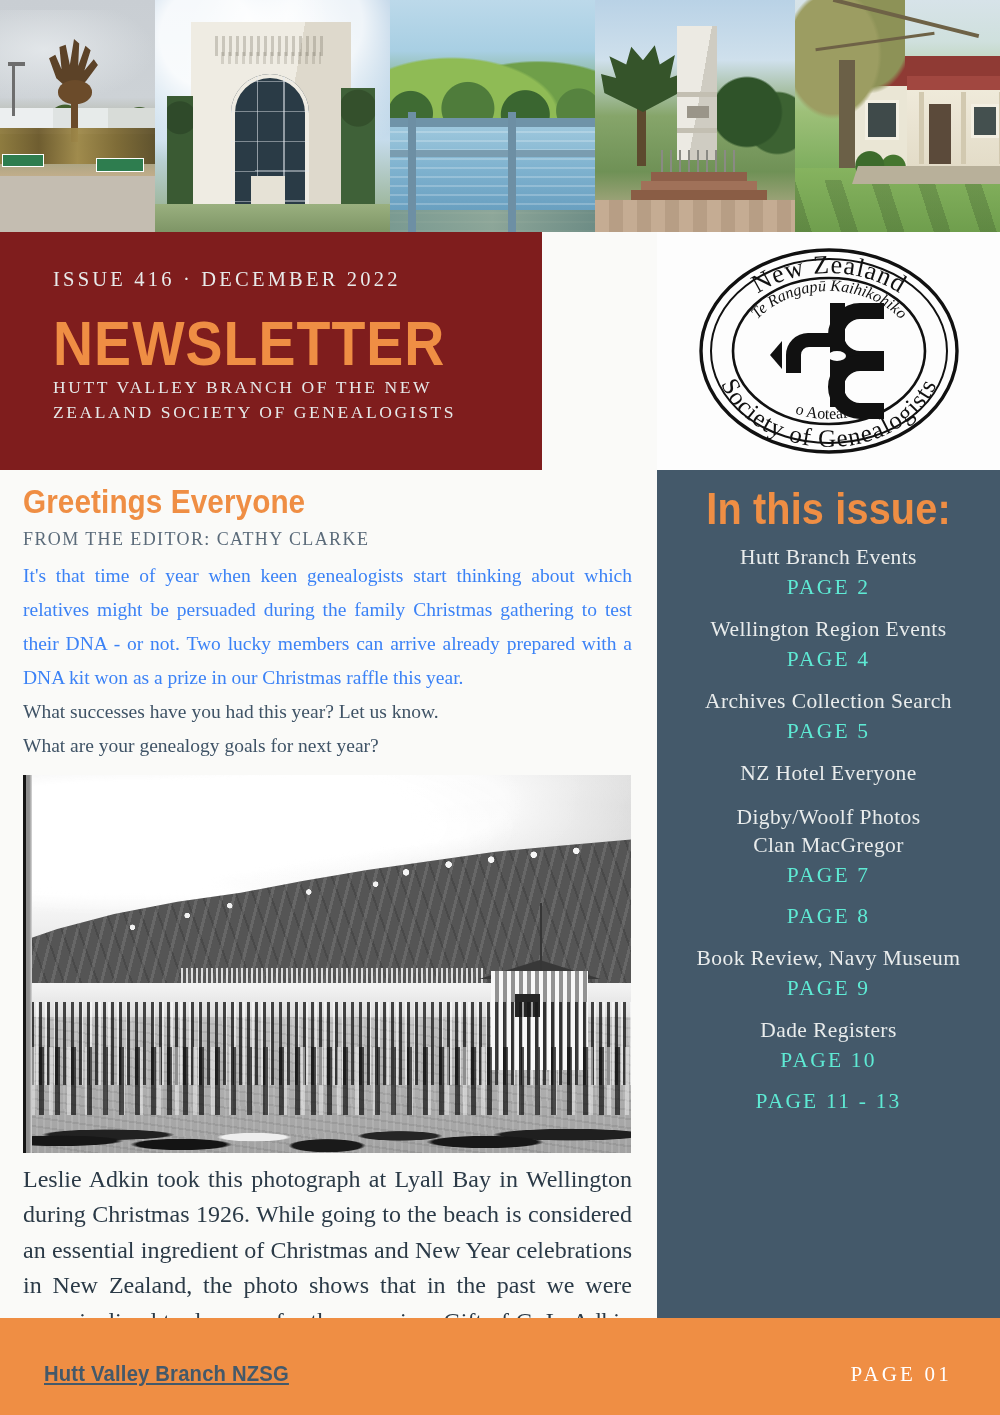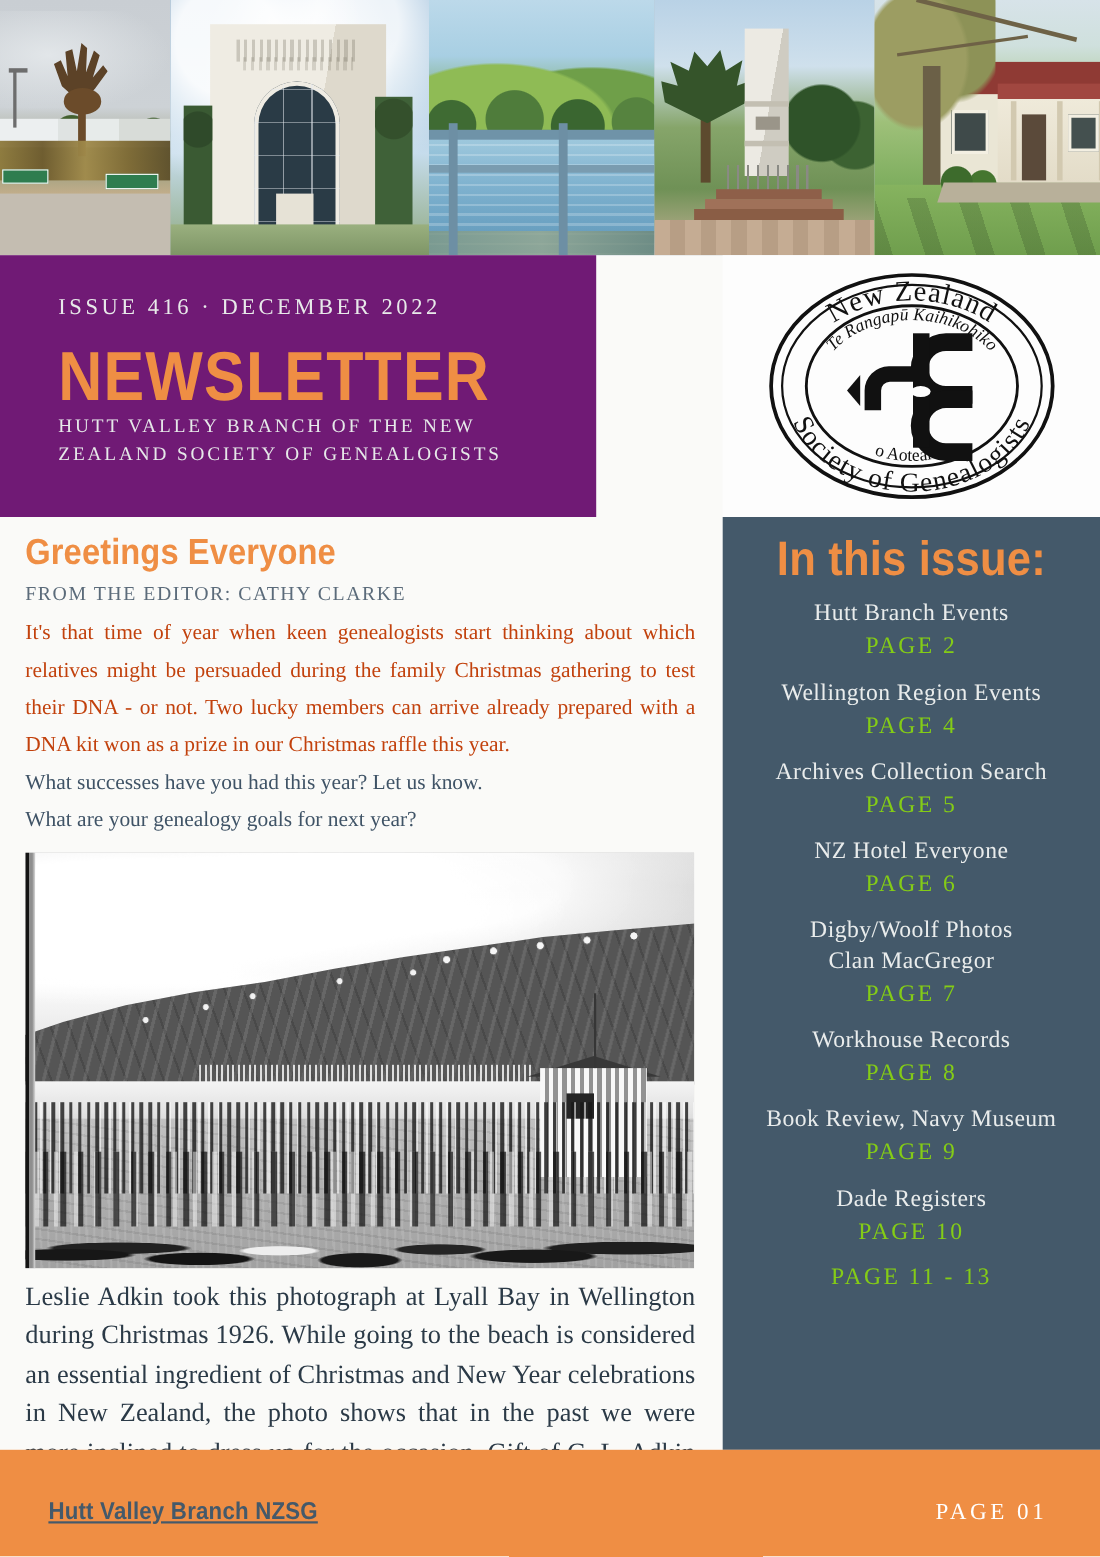--- a/index.html
+++ b/index.html
@@ -169,21 +169,21 @@
     background: repeating-linear-gradient(72deg, rgba(40,60,30,.22) 0 16px, transparent 16px 44px); }
   .i5 .bush { position:absolute; left:58px; top:150px; width:56px; height:26px;
     background: radial-gradient(circle at 30% 60%, #3d6b2c 0 14px, transparent 15px),
                 radial-gradient(circle at 72% 66%, #45762f 0 12px, transparent 13px); }
 
   
   .masthead {
     position: absolute;
     left: 0; top: 232px;
     width: 542px; height: 238px;
-    background: #701a75;
+    background: #7f1d1d;
     padding: 36px 16px 0 53px;
   }
   .issue-line {
     color: #e8eaea;
     font-family: "Liberation Serif", serif;
     font-size: 20.5px;
     letter-spacing: 3.2px;
     font-weight: 400;
   }
   .nl-title {
@@ -235,21 +235,21 @@
     line-height: 1.1;
   }
   .from-editor {
     color: #5b6b7a;
     font-family: "Liberation Serif", serif;
     font-size: 18px;
     letter-spacing: 1.4px;
     margin-top: 9px;
   }
   .body-just {
-    color: #c2410c;
+    color: #3b82f6;
     font-family: "Liberation Serif", serif;
     font-size: 19.5px;
     line-height: 1.74;
     text-align: justify;
     margin-top: 9px;
   }
   .body-line {
     color: #3f5366;
     font-family: "Liberation Serif", serif;
     font-size: 19.5px;
@@ -362,21 +362,21 @@
   .toc { margin-top: 12px; }
   .toc-item { margin-bottom: 16px; }
   .toc-label {
     color: #e9ecec;
     font-family: "Liberation Serif", serif;
     font-size: 21.5px;
     letter-spacing: .4px;
     line-height: 1.3;
   }
   .toc-page {
-    color: #84cc16;
+    color: #5eead4;
     font-family: "Liberation Serif", serif;
     font-size: 21.5px;
     letter-spacing: 2.2px;
     margin-top: 3px;
   }
 
   
   .footer {
     position: absolute;
     left: 0; top: 1318px;
@@ -568,29 +568,27 @@
       <div class="toc-item">
         <div class="toc-label">Wellington Region Events</div>
         <div class="toc-page">PAGE 4</div>
       </div>
       <div class="toc-item">
         <div class="toc-label">Archives Collection Search</div>
         <div class="toc-page">PAGE 5</div>
       </div>
       <div class="toc-item">
         <div class="toc-label">NZ Hotel Everyone</div>
-        <div class="toc-page">PAGE 6</div>
       </div>
       <div class="toc-item">
         <div class="toc-label" style="white-space:pre-line">Digby/Woolf Photos
 Clan MacGregor</div>
         <div class="toc-page">PAGE 7</div>
       </div>
       <div class="toc-item">
-        <div class="toc-label">Workhouse Records</div>
         <div class="toc-page">PAGE 8</div>
       </div>
       <div class="toc-item">
         <div class="toc-label">Book Review, Navy Museum</div>
         <div class="toc-page">PAGE 9</div>
       </div>
       <div class="toc-item">
         <div class="toc-label">Dade Registers</div>
         <div class="toc-page">PAGE 10</div>
       </div>

